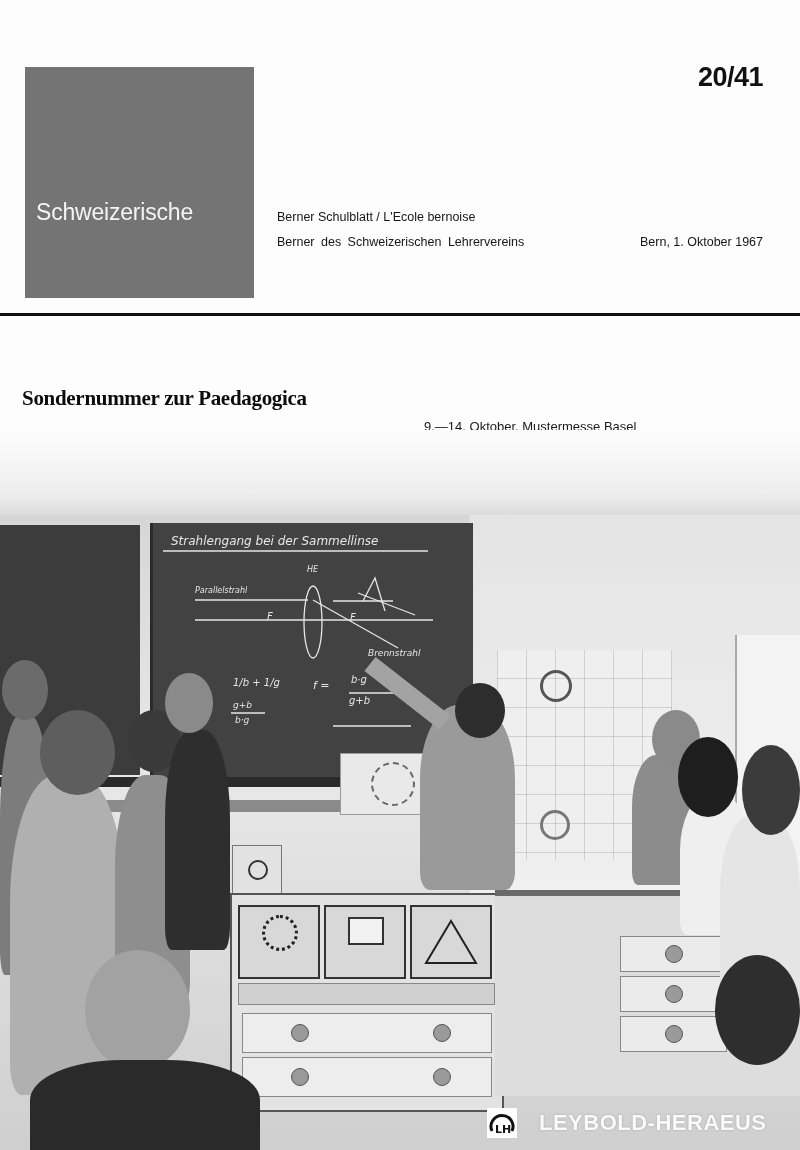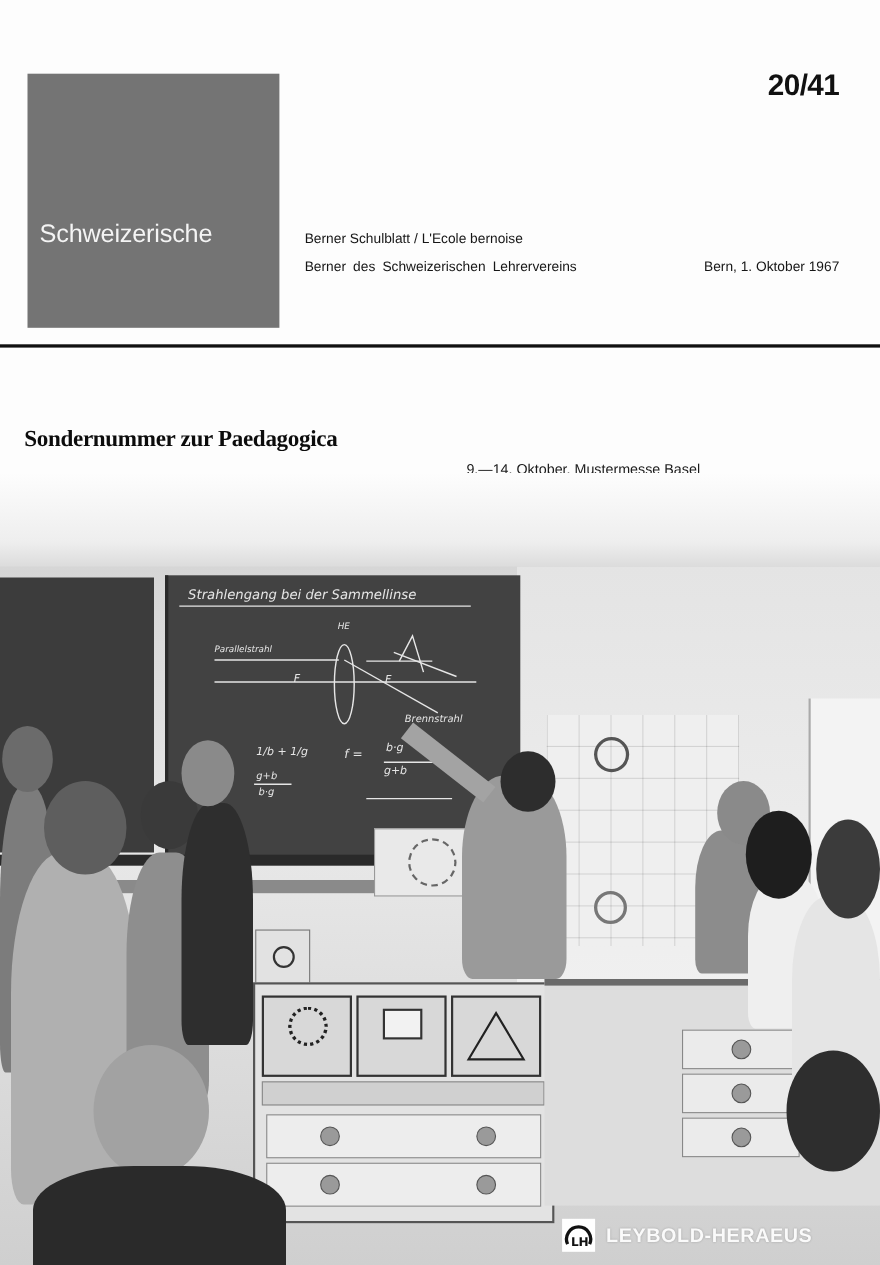--- a/index.html
+++ b/index.html
@@ -103,29 +103,29 @@
     }
     .counter-drawer {
       position: absolute; left: 125px; width: 105px; height: 34px; background: #ebebeb;
       border: 1px solid #888;
     }
     .figure {
       position: absolute; border-radius: 40% 40% 10% 10%;
     }
     .head { position: absolute; border-radius: 50%; }
     .logo {
-      position: absolute; left: 511px; top: 1105px; height: 36px;
-      display: flex; align-items: center; gap: 10px;
+      position: absolute; left: 487px; top: 1105px; height: 36px;
+      display: flex; align-items: center; gap: 22px;
     }
     .logo-mark {
       width: 30px; height: 30px; background: #fff; display: flex; align-items: center;
       justify-content: center;
     }
     .logo-text {
-      color: #fafafa; font-weight: bold; font-size: 18px; letter-spacing: 0.5px;
+      color: #fafafa; font-weight: bold; font-size: 22px; letter-spacing: 0.5px;
       text-shadow: 0 0 2px rgba(0,0,0,0.25);
     }
   </style>
 </head>
 <body>
 
 <div class="masthead-box">
   <div class="masthead-title">
     <div>Schweizerische</div>
   </div>

